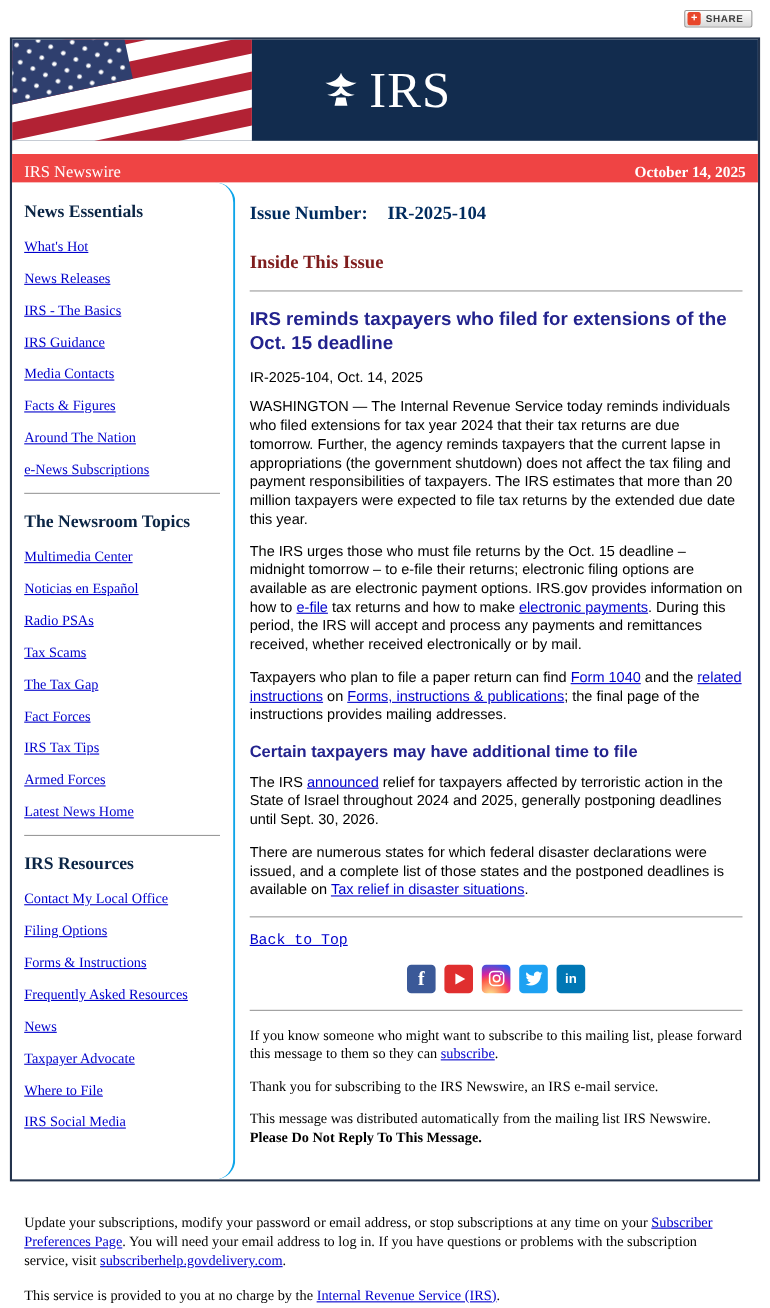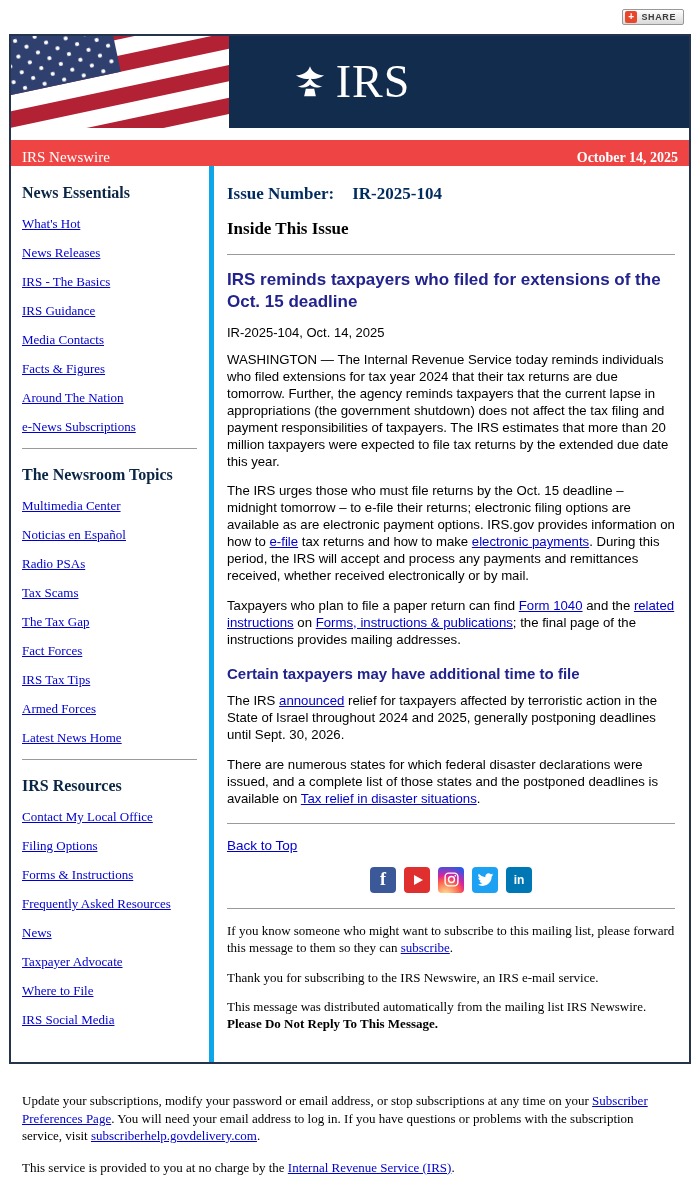--- a/index.html
+++ b/index.html
@@ -24,39 +24,39 @@
   .brand-text { font-family:"Liberation Serif", serif; font-size:46px; line-height:1; letter-spacing:1px; }
 
   .news-bar { height:26px; background:#ef4444; display:flex; justify-content:space-between; align-items:flex-end;
               padding:0 11px; color:#fff; font-family:"Liberation Serif", serif;margin-top:12px; }
   .bar-title { font-size:15px; }
   .bar-date { font-size:14px; font-weight:bold; }
 
   .content { display:flex; align-items:stretch; background:#fff; }
 
   
-  .sidebar { width:203px; flex:0 0 203px; border-right:5px solid #0ea5e9; padding:14px 12px 20px 11px;
-             font-family:"Liberation Serif", serif; }
+  .sidebar { width:203px; flex:0 0 203px; border-right:2px solid #0ea5e9; padding:14px 12px 20px 11px;
+             font-family:"Liberation Serif", serif;border-radius:18px; }
   .side-heading { color:#0b2545; font-size:16px; font-weight:bold; margin:4px 0 14px; }
   .side-link { display:block; color:#0000cc; text-decoration:underline; font-size:13px; margin-bottom:13px; }
   .side-sep { border:0; border-top:1px solid #9a9a9a; margin:13px 0 17px; }
 
   
   .main { flex:1; padding:12px 14px 16px 13px; }
   .issue-line { font-family:"Liberation Serif", serif; font-size:17px; font-weight:bold; color:#002b5e; margin-top:6px; }
   .issue-value { margin-left:18px; }
-  .inside-heading { font-family:"Liberation Serif", serif; font-size:17px; font-weight:bold; color:#000000; margin-top:15px; }
+  .inside-heading { font-family:"Liberation Serif", serif; font-size:17px; font-weight:bold; color:#7f1d1d; margin-top:25px; }
   .rule { border:0; border-top:1px solid #9a9a9a; margin:15px 0 14px; }
   .headline { font-size:17px; font-weight:bold; color:#23238e; line-height:1.3; margin:4px 0 12px; }
   .dateline { font-size:13px; margin:0 0 12px; }
   p.body { font-size:13.2px; line-height:1.28; margin:0 0 13px; }
   .subhead { font-size:15px; font-weight:bold; color:#23238e; margin:17px 0 11px; }
   a.lnk { color:#0000cc; text-decoration:underline; }
   .b { font-weight:bold; }
-  .back-top { font-family:Liberation Sans, sans-serif; font-size:13.5px; margin:4px 0 14px; }
+  .back-top { font-family:Liberation Mono, monospace; font-size:13.5px; margin:4px 0 14px; }
 
   
   .social-row { display:flex; justify-content:center; align-items:center; gap:8px; margin:10px 0 12px; }
   .social { width:26px; height:26px; border-radius:4px; display:flex; align-items:center; justify-content:center;
             color:#fff; text-decoration:none; }
   .social.fb { background:#3b5998; font-family:"Liberation Serif", serif; font-size:18px; font-weight:bold; }
   .social.yt { background:#e02f2f; }
   .social.yt .play { width:0; height:0; border-left:9px solid #fff; border-top:5.5px solid transparent;
                      border-bottom:5.5px solid transparent; margin-left:2px; }
   .social.ig { background:radial-gradient(circle at 30% 110%, #fdf497 0%, #fd5949 45%, #d6249f 60%, #285aeb 90%); }

